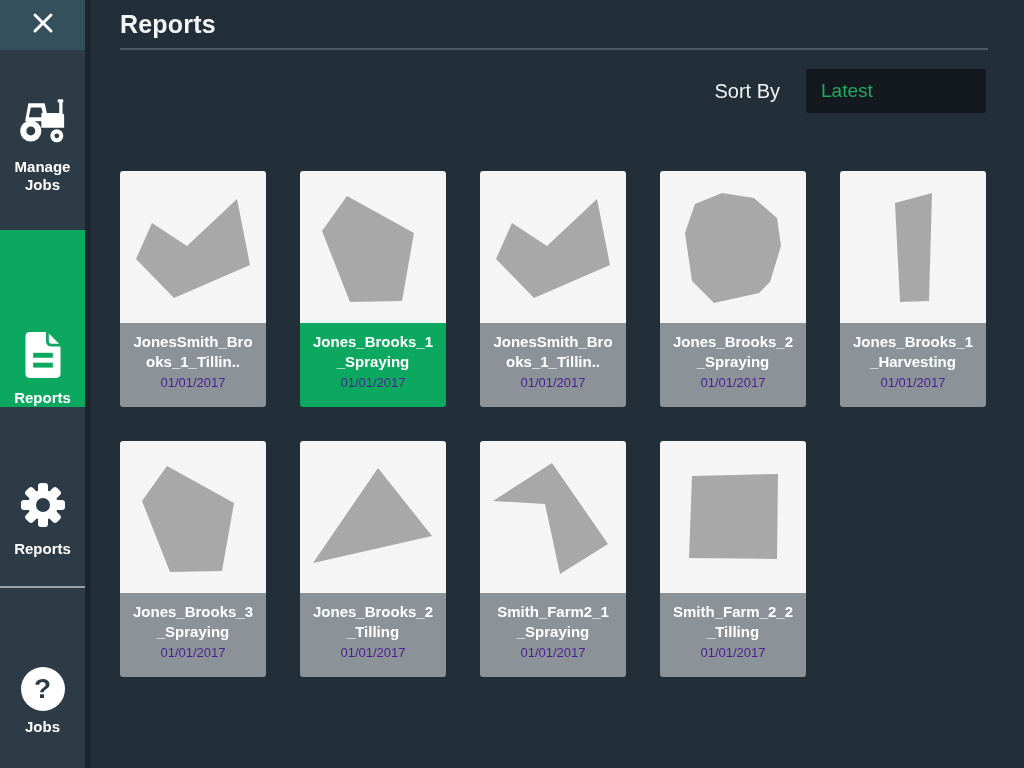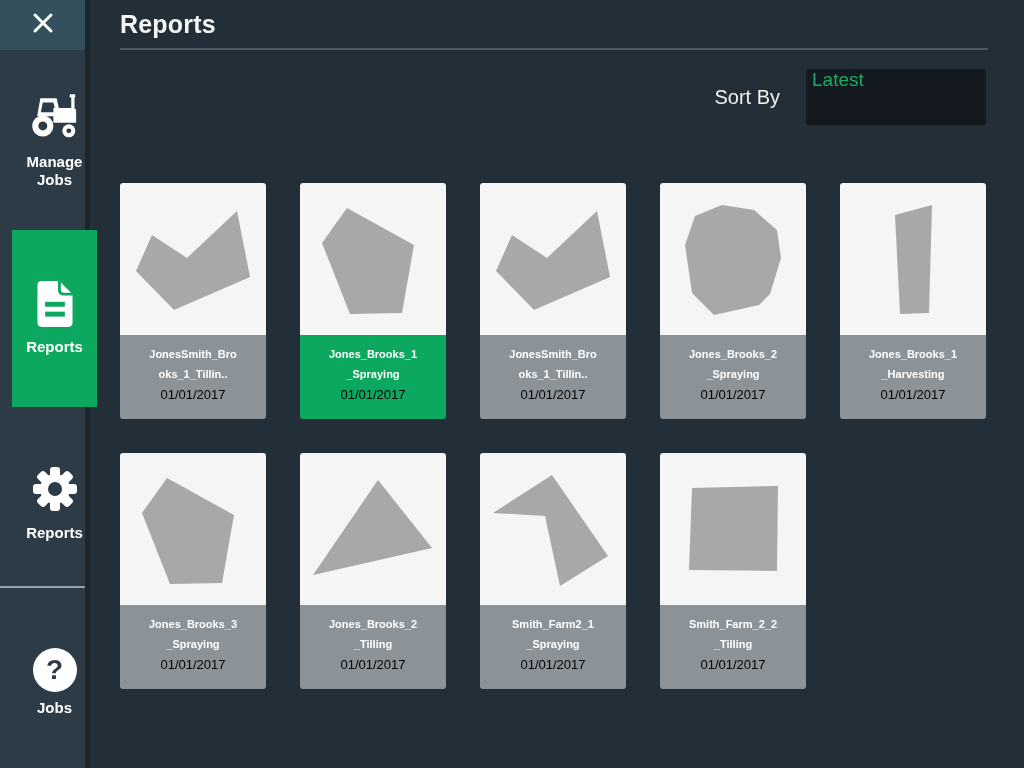--- a/index.html
+++ b/index.html
@@ -14,22 +14,22 @@
   .sidebar {
     position: absolute; left: 0; top: 0; width: 85px; height: 768px;
     background: #2d3b46; z-index: 2;
   }
   .close-btn {
     height: 50px; width: 100%; background: #34505c;
     display: flex; align-items: center; justify-content: center;
     cursor: pointer;
   }
   .nav-item {
-    position: absolute; left: 12px; width: 100%;
-    display: flex; flex-direction: column; align-items: center; justify-content: center;
+    position: absolute; left: 0; width: 100%;
+    display: flex; flex-direction: column; align-items: center; justify-content: flex-end;
     color: #ffffff; text-align: center; cursor: pointer;
   }
   .nav-item .nav-label {
     font-size: 15px; font-weight: bold; line-height: 18px; margin-top: 7px;
     padding: 0 6px;
   }
   .nav-manage   { top: 86px;  height: 108px; }
   .nav-reports  { top: 230px; height: 177px; background: #0da85f; }
   .nav-settings { top: 448px; height: 110px; }
   .nav-help     { top: 628px; height: 108px; }
@@ -51,22 +51,22 @@
   .page-header { padding: 10px 36px 0 30px; }
   .page-title { color: #f4f5f5; font-size: 25px; font-weight: bold; letter-spacing: 0.2px; }
   .title-rule { margin-top: 9px; height: 2px; background: #4d5860; }
 
   .sort-row {
     margin-top: 19px; padding-right: 38px;
     display: flex; justify-content: flex-end; align-items: center; gap: 6px;
   }
   .sort-label { color: #f2f3f3; font-size: 20px; margin-right: 20px; }
   .sort-select {
-    width: 180px; height: 56px; background: #14191f; border-radius: 2px;
-    display: flex; align-items: flex-start; padding-left: 6px;
+    width: 180px; height: 44px; background: #14191f; border-radius: 2px;
+    display: flex; align-items: center; padding-left: 15px;
     color: #1cab62; font-size: 19px; cursor: pointer;
   }
 
   
   .cards-grid {
     margin: 58px 0 0 30px;
     display: grid;
     grid-template-columns: repeat(5, 146px);
     gap: 34px;
   }
@@ -78,22 +78,22 @@
     height: 152px; background: #f4f5f4;
     display: block;
   }
   .card-image svg { display: block; width: 146px; height: 152px; }
   .card-image polygon { fill: #a8a8a8; }
   .card-label {
     min-height: 84px; background: #8b9399; color: #ffffff;
     padding: 9px 6px 11px; text-align: center;
   }
   .card.selected .card-label { background: #0da85f; }
-  .card-name { font-size: 11px; font-weight: bold; line-height: 20px; }
-  .card-date { font-size: 13px; margin-top: 3px; color: #000000; }
+  .card-name { font-size: 15px; font-weight: bold; line-height: 20px; }
+  .card-date { font-size: 13px; margin-top: 3px; color: #4c1d95; }
 </style>
 </head>
 <body>
 
 <div class="sidebar">
 
   <div class="close-btn">
     <span>
       <svg width="24" height="24" viewBox="0 0 24 24">
         <line x1="4" y1="4" x2="20" y2="20" stroke="#ffffff" stroke-width="3" stroke-linecap="round"></line>

